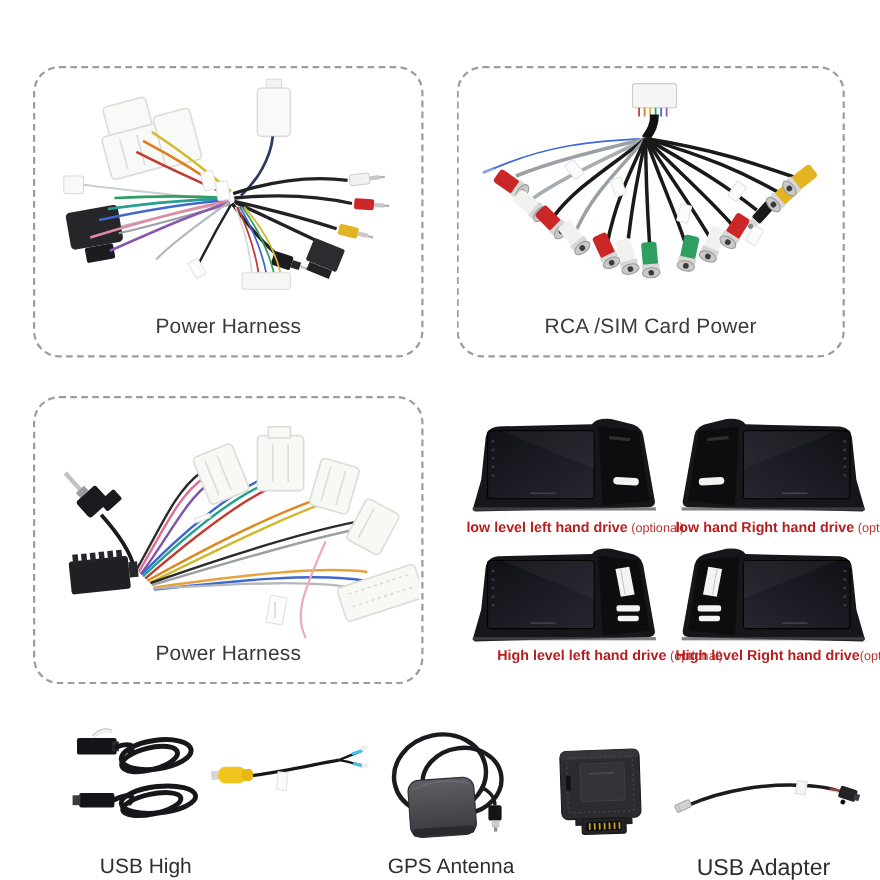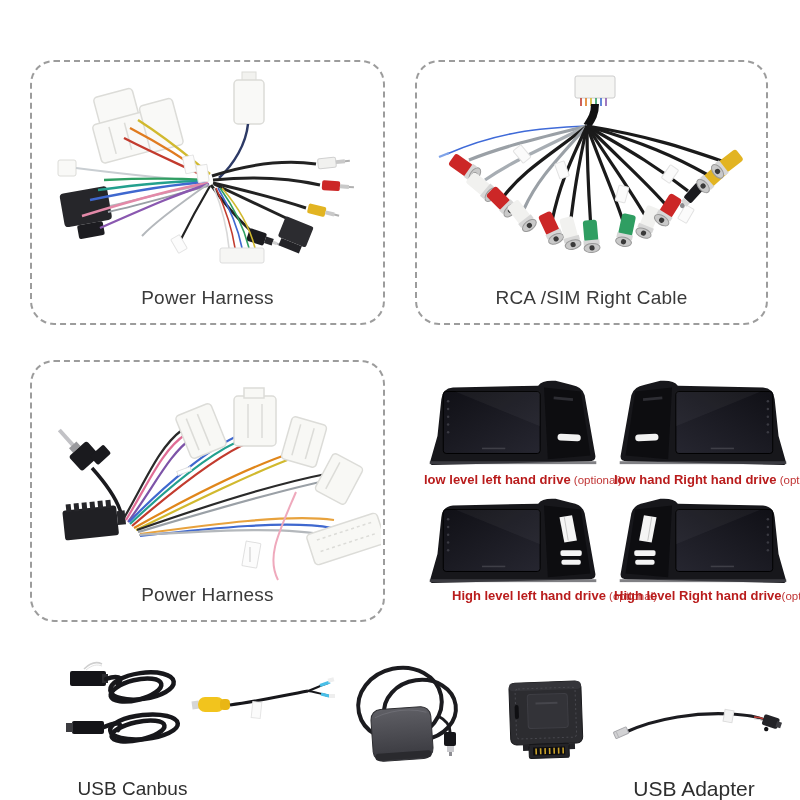--- a/index.html
+++ b/index.html
@@ -217,21 +217,21 @@
       <use href="#jackF" transform="translate(249,140) rotate(32)" fill="#cc2727"></use>
 
       <g transform="translate(272,126) rotate(42)">
         <rect x="-5" y="-14" width="10" height="20" rx="2" fill="#1a1a1e"></rect>
         <rect x="-4" y="6" width="8" height="5" fill="#d7d7d7"></rect>
         <circle cx="0" cy="13" r="2.4" fill="#8a8a8e"></circle>
       </g>
       <use href="#jackF" transform="translate(293,108) rotate(48)" fill="#e2b422"></use>
       <use href="#jackF" transform="translate(308,94) rotate(52)" fill="#e2b422"></use>
     </svg>
-    <div class="box-caption">RCA /SIM Right Cable</div>
+    <div class="box-caption">RCA /SIM Card Power</div>
   </div>
 
   <div class="dashed-box" style="left:30px;top:350px;width:355px;height:262px;">
     <svg class="photo-svg" style="left:2px;top:12px;" width="347" height="208" viewBox="0 0 347 208">
 
       <g transform="translate(42,76) rotate(-42)">
         <rect x="-1" y="-26" width="4" height="22" fill="#c2c2c6"></rect>
         <rect x="-4" y="-6" width="10" height="6" fill="#9a9a9e"></rect>
         <rect x="-10" y="0" width="24" height="20" rx="3" fill="#1a1a1e"></rect>
         <rect x="6" y="14" width="18" height="12" rx="2" fill="#1a1a1e"></rect>
@@ -340,21 +340,21 @@
     <g transform="translate(0,52)">
       <rect x="10" y="14" width="32" height="13" rx="2" fill="#141418"></rect>
       <rect x="4" y="16" width="7" height="9" fill="#3c3c40"></rect>
       <g fill="none" stroke="#17171b" stroke-width="4.5" stroke-linecap="round">
         <ellipse cx="82" cy="20" rx="34" ry="12" transform="rotate(-6 82 20)"></ellipse>
         <ellipse cx="76" cy="24" rx="27" ry="9" transform="rotate(-12 76 24)"></ellipse>
         <path d="M42,20 C55,14 62,16 56,23"></path>
       </g>
     </g>
   </svg>
-  <div class="acc-caption" style="left:60px;top:768px;width:145px;">USB Canbus</div>
+  <div class="acc-caption" style="left:60px;top:768px;width:145px;">USB High</div>
 
   <svg class="photo-svg" style="left:190px;top:665px;" width="145" height="55" viewBox="0 0 145 55">
     <rect x="2" y="26" width="7" height="8" fill="#d6d6d6" transform="rotate(-8 5 30)"></rect>
     <rect x="8" y="22" width="26" height="15" rx="7" fill="#f2c41d"></rect>
     <rect x="30" y="24" width="10" height="11" rx="4" fill="#e9b615"></rect>
     <path d="M40,30 C70,26 95,20 118,16" stroke="#17171b" stroke-width="3" fill="none"></path>
     <path d="M118,16 C126,13 132,10 138,8" stroke="#17171b" stroke-width="2.2" fill="none"></path>
     <path d="M130,10.5 L140,7" stroke="#49bfe8" stroke-width="3" fill="none"></path>
     <rect x="138" y="3" width="6" height="4" fill="#eeeeee" transform="rotate(-15 141 5)"></rect>
     <path d="M118,16 C126,17 132,19 139,21" stroke="#17171b" stroke-width="2.2" fill="none"></path>
@@ -371,20 +371,21 @@
     <path d="M96,58 C104,62 108,67 108,74" stroke="#1b1b1f" stroke-width="3" fill="none"></path>
     <g transform="rotate(-4 60 76)">
       <rect x="30" y="50" width="60" height="52" rx="10" fill="url(#puckGrad)" stroke="#2e2e32"></rect>
       <path d="M34,58 Q60,48 86,56" stroke="#73737a" stroke-width="1" fill="none" opacity=".7"></path>
       <rect x="32" y="94" width="56" height="7" rx="3" fill="#2a2a2e"></rect>
     </g>
     <rect x="102" y="74" width="12" height="14" rx="2" fill="#151519"></rect>
     <rect x="105" y="88" width="7" height="6" fill="#c9c9cd"></rect>
     <rect x="107" y="94" width="3" height="4" fill="#8e8e93"></rect>
   </svg>
+  <div class="acc-caption" style="left:340px;top:768px;width:140px;">GPS Antenna</div>
 
   <svg class="photo-svg" style="left:498px;top:668px;" width="100" height="86" viewBox="0 0 100 86">
     <g transform="rotate(-2 50 40)">
       <rect x="12" y="4" width="72" height="62" rx="6" fill="#2c2c30" stroke="#1a1a1d"></rect>
       <rect x="12" y="4" width="72" height="8" rx="4" fill="#38383d" opacity=".8"></rect>
       <rect x="18" y="10" width="60" height="50" rx="3" fill="none" stroke="#48484e" stroke-width="1" stroke-dasharray="2 2.5"></rect>
       <rect x="30" y="16" width="40" height="34" rx="3" fill="#333338" stroke="#3e3e44"></rect>
       <rect x="38" y="24" width="22" height="2" fill="#46464c"></rect>
       <rect x="17" y="26" width="4" height="14" rx="2" fill="#0f0f12"></rect>
       <rect x="24" y="66" width="6" height="6" fill="#232327"></rect>

